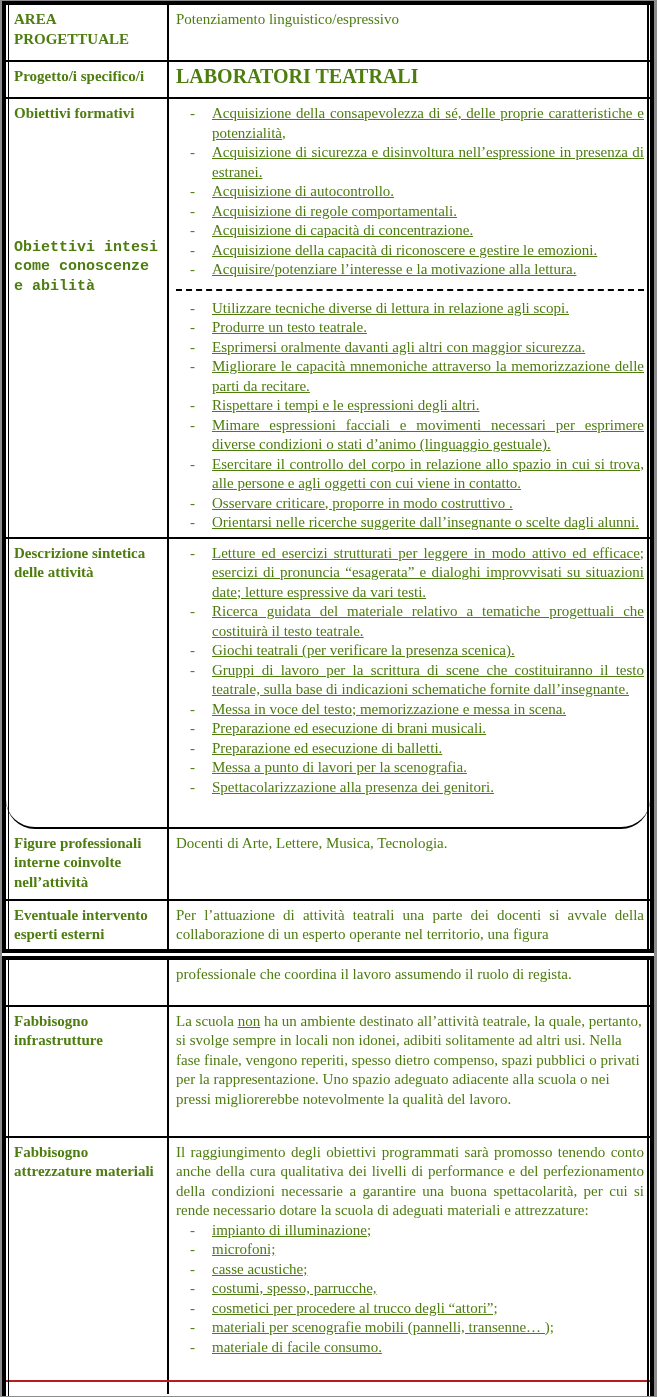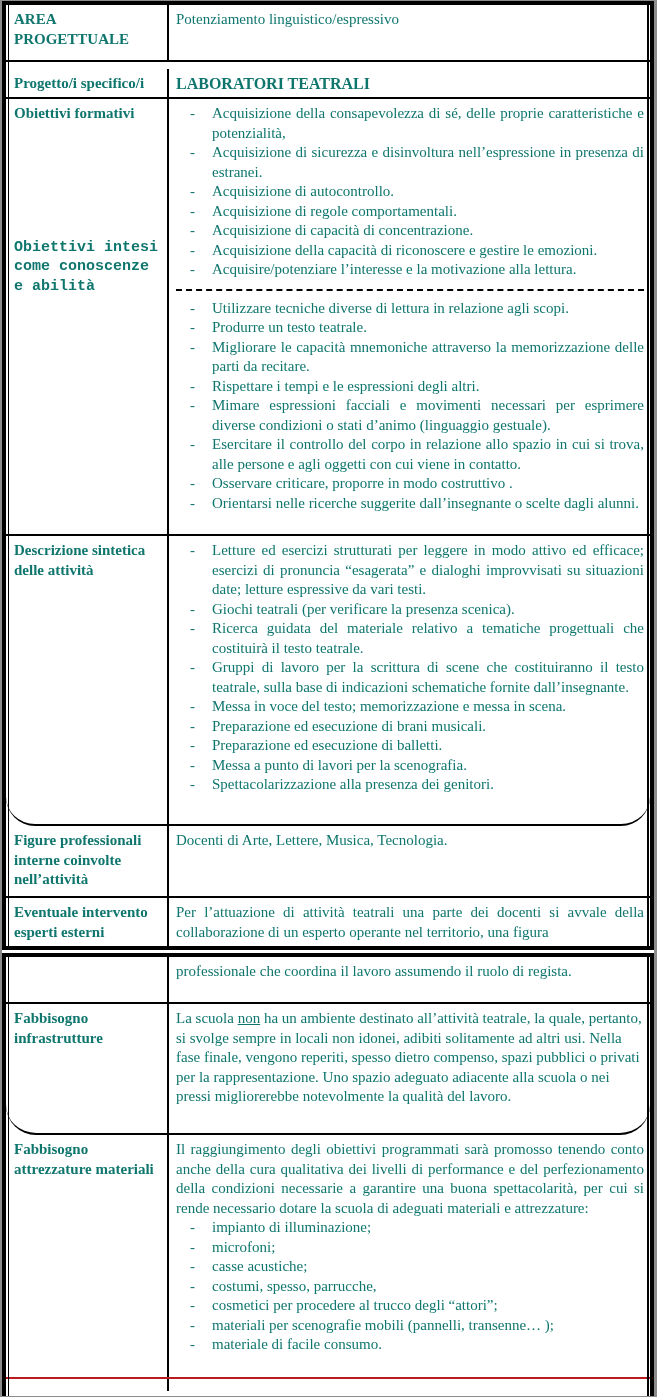--- a/index.html
+++ b/index.html
@@ -5,21 +5,21 @@
   html,body{margin:0;padding:0;background:#8c8c8c;}
   .scan{
     position:relative;
     width:657px;height:1397px;
     box-sizing:border-box;
     padding:1px 3px 1px 2px;
     background:#8c8c8c;
     overflow:hidden;
     display:flex;flex-direction:column;
     font-family:"Liberation Serif","DejaVu Serif",serif;
-    font-size:15px;line-height:19.5px;color:#0f766e;
+    font-size:15px;line-height:19.5px;color:#4d7c0f;
   }
   .tbl{
     position:relative;
     background:#fff;
     border:4px solid #000;
     box-sizing:border-box;
     width:652px;
   }
   .tbl.no-bottom{border-bottom:none;flex:1;}
   
@@ -36,25 +36,26 @@
     width:163px;flex:0 0 163px;box-sizing:border-box;
     border-right:2px solid #000;
     padding:5px 4px 4px 8px;
     font-weight:bold;
   }
   .val{
     flex:1;box-sizing:border-box;
     padding:5px 6px 4px 7px;
   }
   .val.justify{text-align:justify;border-radius:24px;}
-  .big{font-size:16px;}
+  .big{font-size:20px;}
   .list .itm{
     position:relative;
     padding-left:36px;
     text-align:justify;
+    text-decoration:underline;
   }
   .list .itm::before{
     content:"-";
     position:absolute;left:14px;top:0;
     font-weight:normal;
   }
   .dashsep{
     border-top:2px dashed #000;
     height:0;margin:9px 0 8px 0;
   }
@@ -68,21 +69,21 @@
 
 <div class="scan">
 
   <div class="tbl">
 
     <div class="row" style="min-height:57px;">
       <div class="lbl">AREA PROGETTUALE</div>
       <div class="val">Potenziamento linguistico/espressivo</div>
     </div>
 
-    <div class="row" style="min-height:37px;align-items:flex-end;">
+    <div class="row" style="min-height:37px;">
       <div class="lbl">Progetto/i specifico/i</div>
       <div class="val big" style="font-weight:bold;">LABORATORI TEATRALI</div>
     </div>
 
     <div class="row" style="min-height:437px;">
       <div class="lbl">
         <span>Obiettivi formativi</span>
         <span class="second">Obiettivi intesi come conoscenze e abilità</span>
       </div>
       <div class="val">
@@ -92,37 +93,38 @@
             <div class="itm">Acquisizione di autocontrollo.</div>
             <div class="itm">Acquisizione di regole comportamentali.</div>
             <div class="itm">Acquisizione di capacità di concentrazione.</div>
             <div class="itm">Acquisizione della capacità di riconoscere e gestire le emozioni.</div>
             <div class="itm">Acquisire/potenziare l’interesse e la motivazione alla lettura.</div>
           </div>
         <div class="dashsep"></div>
         <div class="list">
             <div class="itm">Utilizzare tecniche diverse di lettura in relazione agli scopi.</div>
             <div class="itm">Produrre un testo teatrale.</div>
+            <div class="itm">Esprimersi oralmente davanti agli altri con maggior sicurezza.</div>
             <div class="itm">Migliorare le capacità mnemoniche attraverso la memorizzazione delle parti da recitare.</div>
             <div class="itm">Rispettare i tempi e le espressioni degli altri.</div>
             <div class="itm">Mimare espressioni facciali e movimenti necessari per esprimere diverse condizioni o stati d’animo (linguaggio gestuale).</div>
             <div class="itm">Esercitare il controllo del corpo in relazione allo spazio in cui si trova, alle persone e agli oggetti con cui viene in contatto.</div>
             <div class="itm">Osservare criticare, proporre in modo costruttivo .</div>
             <div class="itm">Orientarsi nelle ricerche suggerite dall’insegnante o scelte dagli alunni.</div>
           </div>
       </div>
     </div>
 
     <div class="row" style="min-height:290px;border-radius:29px;">
       <div class="lbl">Descrizione sintetica delle attività</div>
       <div class="val">
         <div class="list">
             <div class="itm">Letture ed esercizi strutturati per leggere in modo attivo ed efficace; esercizi di pronuncia “esagerata” e dialoghi improvvisati su situazioni date; letture espressive da vari testi.</div>
+            <div class="itm">Ricerca guidata del materiale relativo a tematiche progettuali che costituirà il testo teatrale.</div>
             <div class="itm">Giochi teatrali (per verificare la presenza scenica).</div>
-            <div class="itm">Ricerca guidata del materiale relativo a tematiche progettuali che costituirà il testo teatrale.</div>
             <div class="itm">Gruppi di lavoro per la scrittura di scene che costituiranno il testo teatrale, sulla base di indicazioni schematiche fornite dall’insegnante.</div>
             <div class="itm">Messa in voce del testo; memorizzazione e messa in scena.</div>
             <div class="itm">Preparazione ed esecuzione di brani musicali.</div>
             <div class="itm">Preparazione ed esecuzione di balletti.</div>
             <div class="itm">Messa a punto di lavori per la scenografia.</div>
             <div class="itm">Spettacolarizzazione alla presenza dei genitori.</div>
           </div>
       </div>
     </div>
 
@@ -140,21 +142,21 @@
 
   <div class="gap"></div>
 
   <div class="tbl no-bottom">
 
     <div class="row" style="min-height:47px;">
       <div class="lbl"></div>
       <div class="val">professionale che coordina  il lavoro assumendo il  ruolo di regista.</div>
     </div>
 
-    <div class="row" style="min-height:131px;border-radius:30px;">
+    <div class="row" style="min-height:131px;">
       <div class="lbl">Fabbisogno infrastrutture</div>
       <div class="val"><span>La scuola </span><span class="u">non</span><span> ha un ambiente destinato all’attività teatrale, la quale, pertanto, si svolge sempre in locali non idonei, adibiti solitamente ad altri usi. Nella fase finale, vengono reperiti, spesso dietro compenso, spazi pubblici o privati per la rappresentazione. Uno spazio adeguato adiacente alla scuola o nei pressi migliorerebbe notevolmente la qualità del lavoro.</span></div>
     </div>
 
     <div class="row divider-only" style="min-height:244px;">
       <div class="lbl">Fabbisogno attrezzature materiali</div>
       <div class="val justify">
         <div>Il raggiungimento degli obiettivi programmati sarà promosso tenendo conto anche della cura qualitativa dei livelli di performance e del perfezionamento della condizioni necessarie a garantire una buona spettacolarità, per cui si rende necessario dotare la scuola di adeguati materiali e attrezzature:</div>
         <div class="list">
             <div class="itm">impianto di illuminazione;</div>

